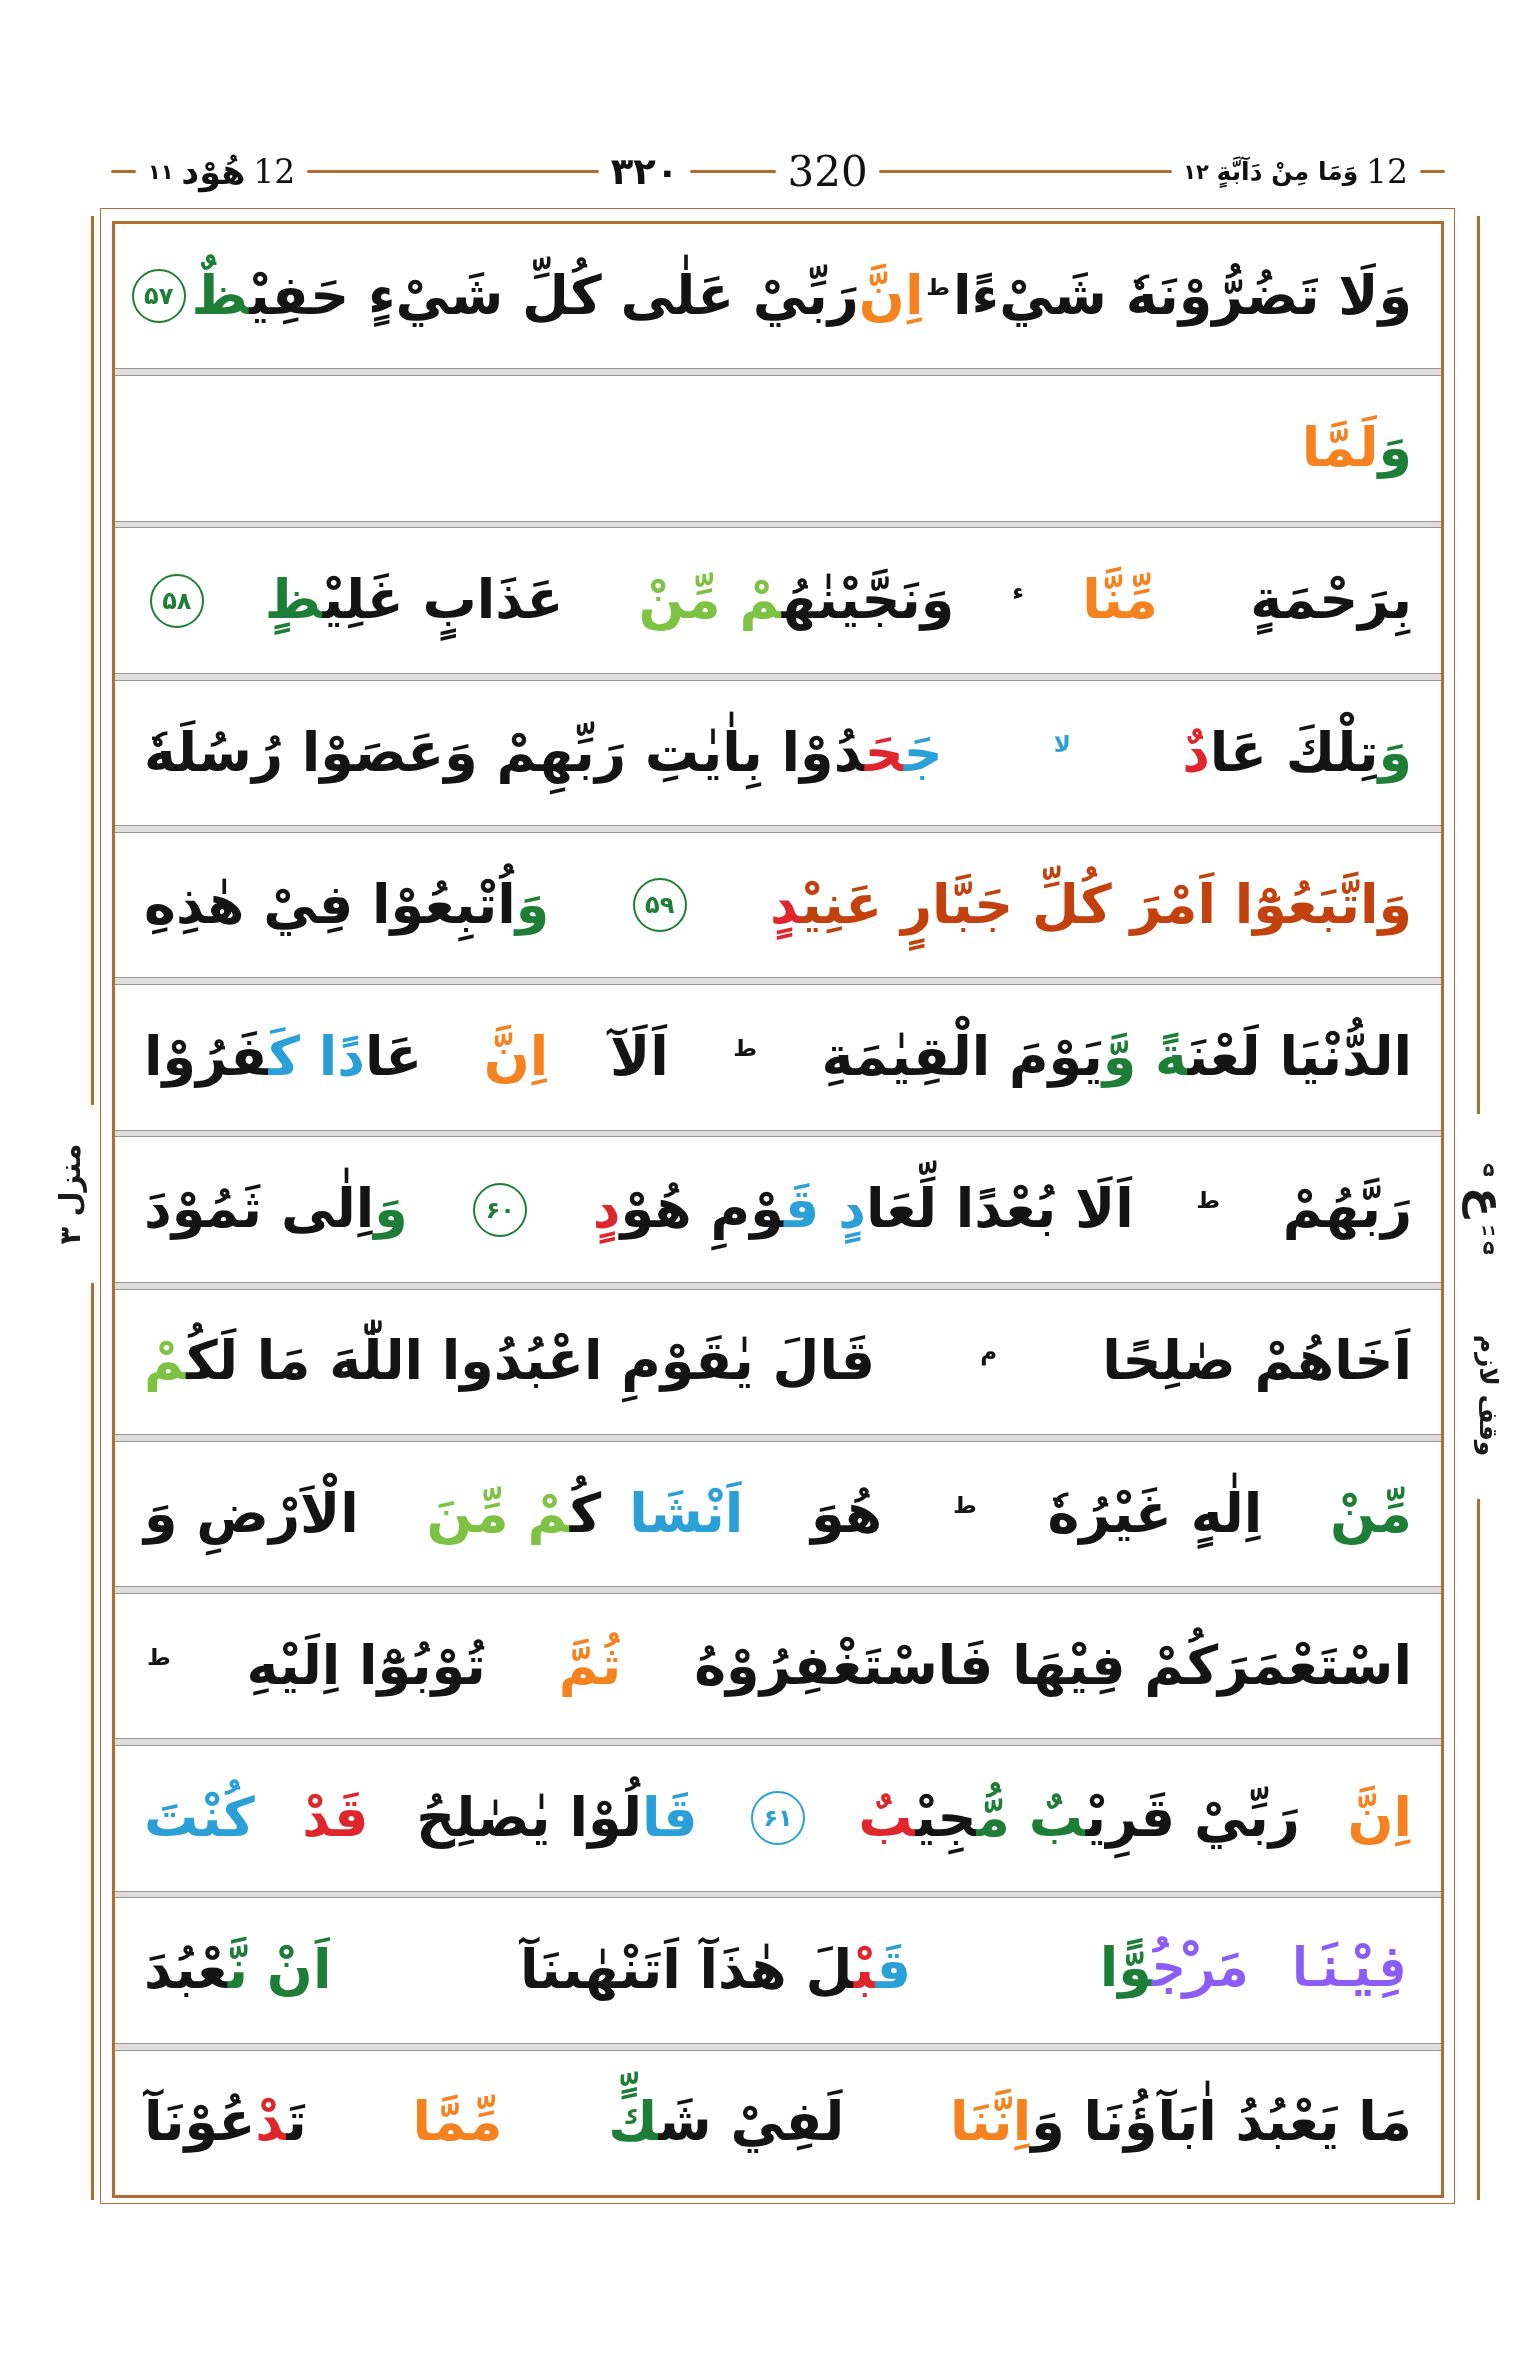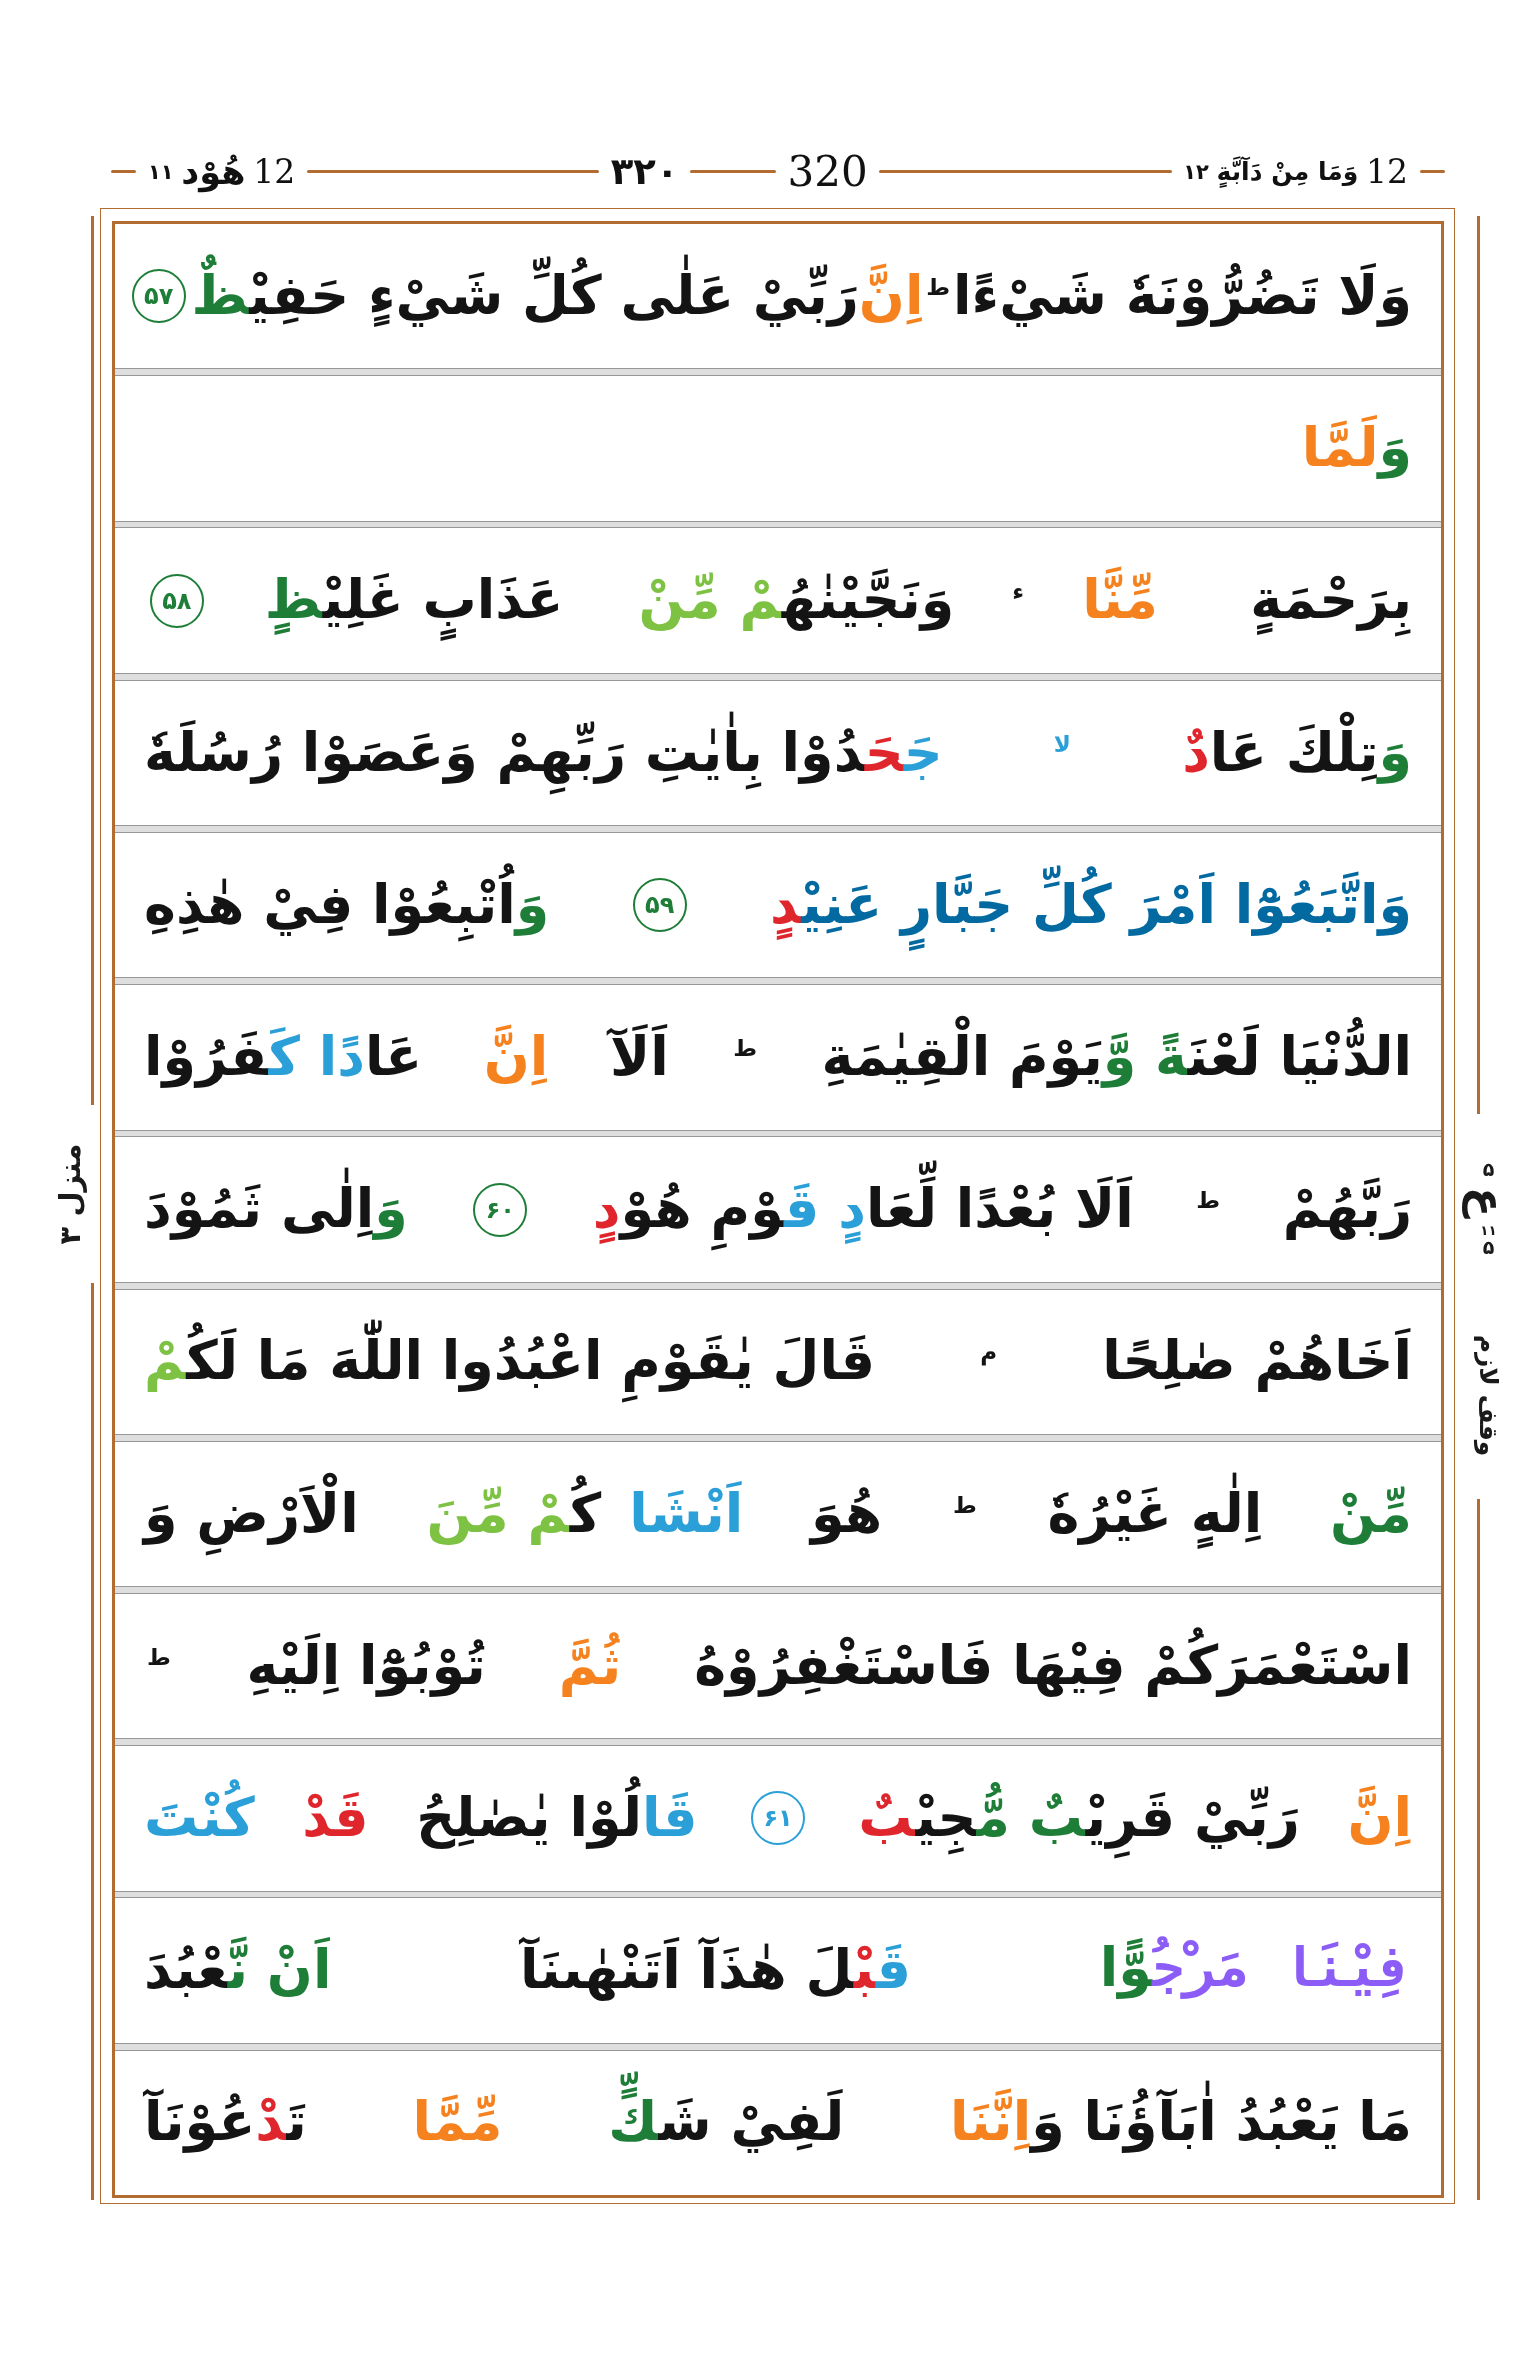--- a/index.html
+++ b/index.html
@@ -99,21 +99,21 @@
           <span class="verse" style="color: rgb(30, 126, 56); border-color: rgb(30, 126, 56);">۵۸</span>
         </div>
         <div class="qsep"></div>
         <div class="qrow" dir="rtl">
           <span class="wgroup"><span class="seg" style="color: rgb(30, 126, 56);">وَ</span><span class="seg" style="color: rgb(20, 20, 20);">تِلْكَ عَا</span><span class="seg" style="color: rgb(224, 38, 45);">دٌ</span></span>
           <span class="wgroup"><span class="seg waqf" style="color: rgb(43, 159, 215);">لا</span></span>
           <span class="wgroup"><span class="seg" style="color: rgb(43, 159, 215);">جَ</span><span class="seg" style="color: rgb(224, 38, 45);">حَ</span><span class="seg" style="color: rgb(20, 20, 20);">دُوْا بِاٰيٰتِ رَبِّهِمْ وَعَصَوْا رُسُلَهٗ</span></span>
         </div>
         <div class="qsep"></div>
         <div class="qrow" dir="rtl">
-          <span class="wgroup"><span class="seg" style="color: #0369a1;">وَاتَّبَعُوْٓا اَمْرَ كُلِّ جَبَّارٍ عَنِيْ</span><span class="seg" style="color: rgb(224, 38, 45);">دٍ</span></span>
+          <span class="wgroup"><span class="seg" style="color: #c2410c;">وَاتَّبَعُوْٓا اَمْرَ كُلِّ جَبَّارٍ عَنِيْ</span><span class="seg" style="color: rgb(224, 38, 45);">دٍ</span></span>
           <span class="verse" style="color: rgb(30, 126, 56); border-color: rgb(30, 126, 56);">۵۹</span>
           <span class="wgroup"><span class="seg" style="color: rgb(30, 126, 56);">وَ</span><span class="seg" style="color: rgb(20, 20, 20);">اُتْبِعُوْا فِيْ هٰذِهِ</span></span>
         </div>
         <div class="qsep"></div>
         <div class="qrow" dir="rtl">
           <span class="wgroup"><span class="seg" style="color: rgb(20, 20, 20);">الدُّنْيَا لَعْنَ</span><span class="seg" style="color: rgb(30, 126, 56);">ةً وَّ</span><span class="seg" style="color: rgb(20, 20, 20);">يَوْمَ الْقِيٰمَةِ</span></span>
           <span class="wgroup"><span class="seg waqf" style="color: rgb(20, 20, 20);">ط</span></span>
           <span class="wgroup"><span class="seg" style="color: rgb(20, 20, 20);">اَلَآ</span></span>
           <span class="wgroup"><span class="seg" style="color: rgb(245, 130, 31);">اِنَّ</span></span>
           <span class="wgroup"><span class="seg" style="color: rgb(20, 20, 20);">عَا</span><span class="seg" style="color: rgb(43, 159, 215);">دًا كَ</span><span class="seg" style="color: rgb(20, 20, 20);">فَرُوْا</span></span>

